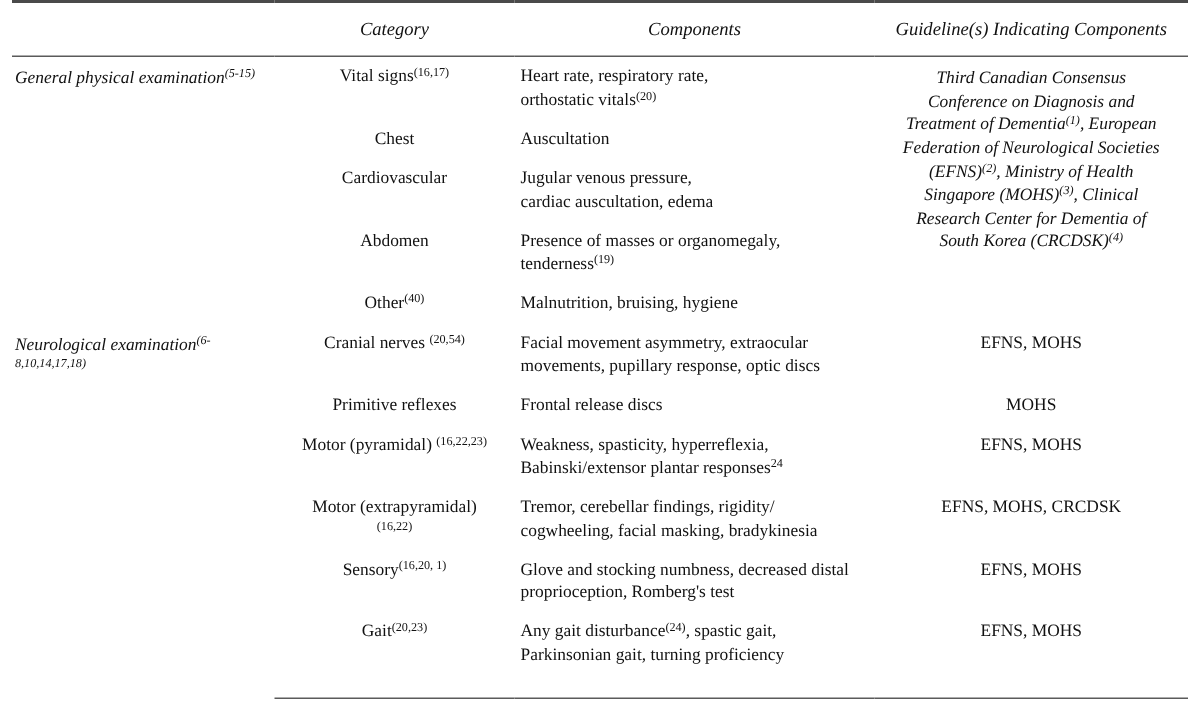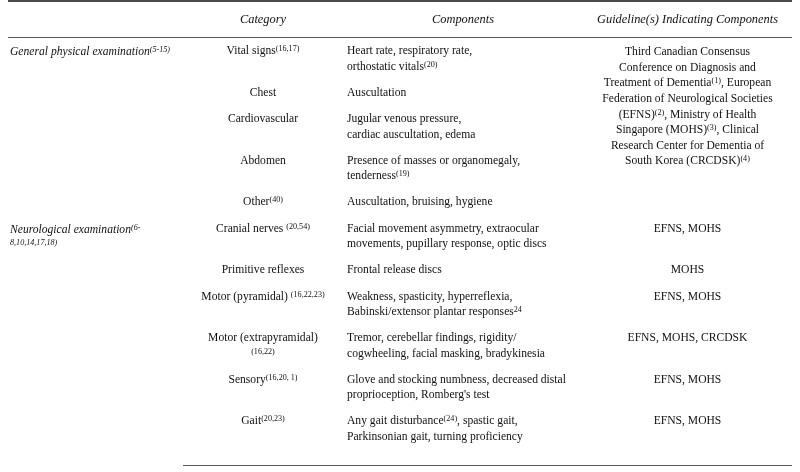--- a/index.html
+++ b/index.html
@@ -73,20 +73,21 @@
 
   tbody td.category-cell { text-align: center; }
   tbody td.components-cell { text-align: left; }
   tbody td.guidelines-cell { text-align: center; }
 
   
   tbody td.guidelines-merged {
     vertical-align: top;
     padding-top: 6px;
     line-height: 1.34;
+    font-style: italic;
   }
 
   tbody tr.last-row td {
     border-bottom: 1.6px solid #5a5a5a;
     padding-bottom: 21px;
   }
 
   sup {
     font-size: 0.70em;
     line-height: 0;
@@ -131,21 +132,21 @@
         <tr>
           <td class="category-cell">Cardiovascular</td>
           <td class="components-cell">Jugular venous pressure,<br>cardiac auscultation, edema</td>
         </tr>
         <tr>
           <td class="category-cell">Abdomen</td>
           <td class="components-cell">Presence of masses or organomegaly,<br>tenderness<sup>(19)</sup></td>
         </tr>
         <tr>
           <td class="category-cell">Other<sup>(40)</sup></td>
-          <td class="components-cell">Auscultation, bruising, hygiene</td>
+          <td class="components-cell">Malnutrition, bruising, hygiene</td>
         </tr>
         <tr>
           <td class="section-cell sup-ital" rowspan="6">Neurological examination<sup style="font-style: italic;">(6-8,10,14,17,18)</sup></td>
           <td class="category-cell">Cranial nerves <sup>(20,54)</sup></td>
           <td class="components-cell">Facial movement asymmetry, extraocular<br>movements, pupillary response, optic discs</td>
           <td class="guidelines-cell">EFNS, MOHS</td>
         </tr>
         <tr>
           <td class="category-cell">Primitive reflexes</td>
           <td class="components-cell">Frontal release discs</td>

